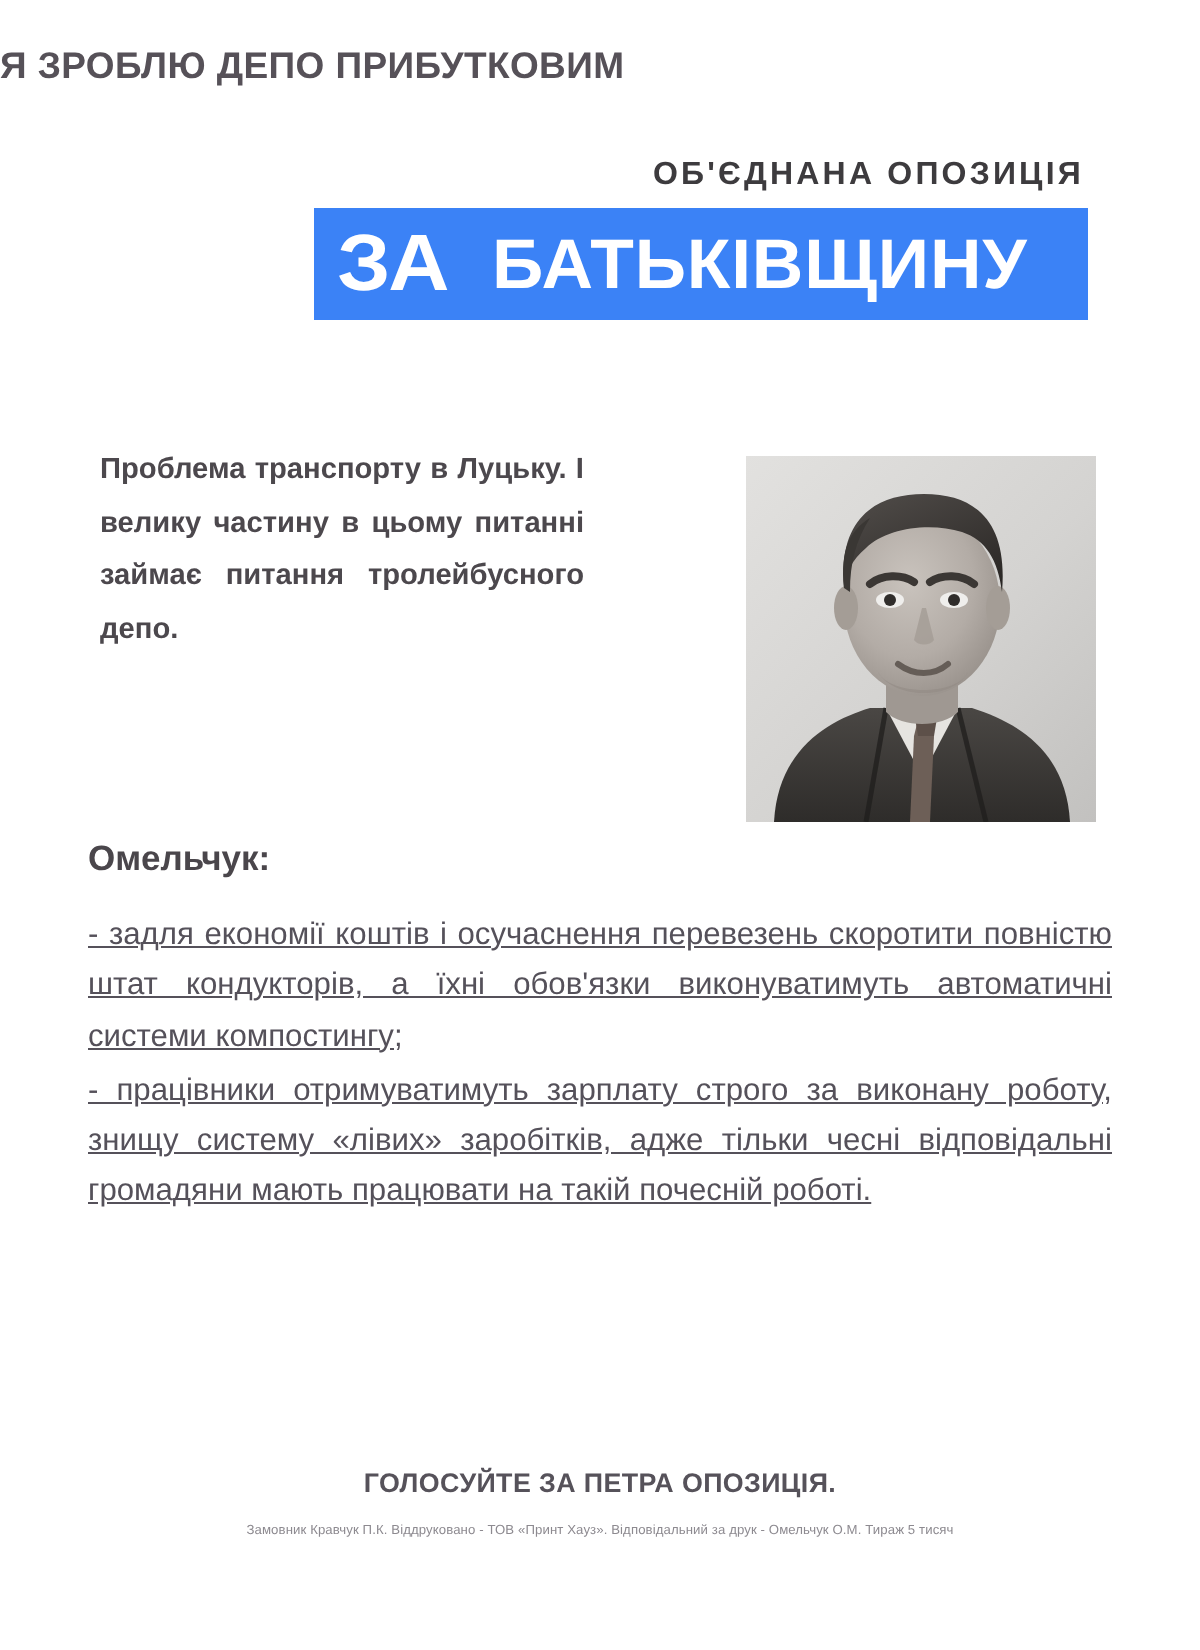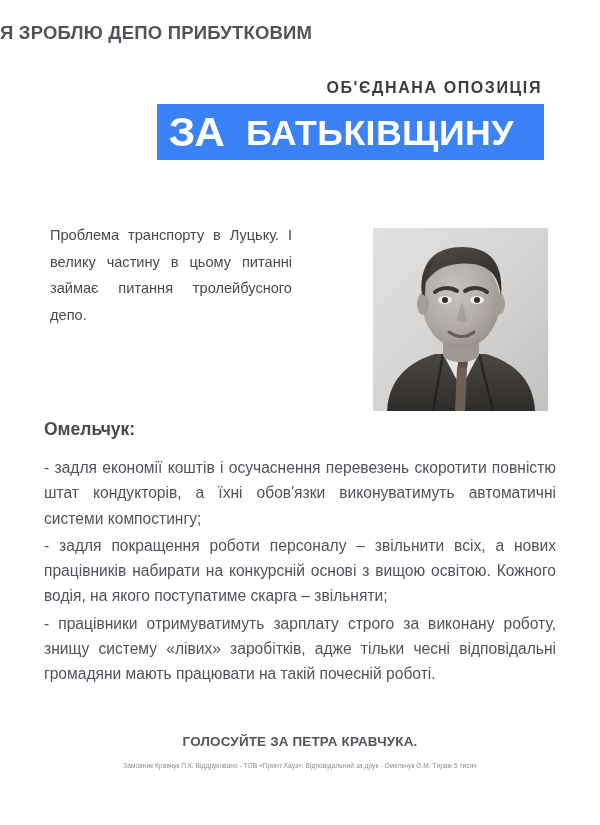--- a/index.html
+++ b/index.html
@@ -84,21 +84,21 @@
   .intro-text {
     position: absolute;
     left: 50px;
     top: 222px;
     width: 242px;
     font-size: 14.6px;
     line-height: 1.82;
     color: #4c484d;
     text-align: justify;
     text-align-last: left;
-    font-weight: 400;
+    font-weight: 700;
   }
 
   .portrait {
     position: absolute;
     left: 373px;
     top: 228px;
     width: 175px;
     height: 183px;
     overflow: hidden;
     background: #d8d8d6;
@@ -124,20 +124,21 @@
     top: 455px;
     width: 512px;
   }
   .body-para {
     font-size: 15.6px;
     line-height: 1.62;
     color: #55515a;
     text-align: justify;
     text-align-last: left;
     margin: 0 0 2px 0;
+    text-decoration: underline;
   }
 
   .cta {
     position: absolute;
     left: 0;
     top: 734px;
     width: 600px;
     text-align: center;
     font-size: 13.4px;
     font-weight: bold;
@@ -232,21 +233,20 @@
       <path d="M76 104 C84 110 94 110 101 104" stroke="#655d57" stroke-width="3" fill="none" stroke-linecap="round"></path>
 
       <path d="M66 108 C74 122 104 122 111 108 C106 120 72 120 66 108 Z" fill="#8f8882" opacity="0.5"></path>
     </svg>
   </div>
 
   <div class="section-title">Омельчук:</div>
 
   <div class="body-block">
     <p class="body-para">- задля економії коштів і осучаснення перевезень скоротити повністю штат кондукторів, а їхні обов'язки виконуватимуть автоматичні системи компостингу;</p>
-    <p class="body-para">- задля покращення роботи персоналу – звільнити всіх, а нових працівників набирати на конкурсній основі з вищою освітою. Кожного водія, на якого поступатиме скарга – звільняти;</p>
     <p class="body-para">- працівники отримуватимуть зарплату строго за виконану роботу, знищу систему «лівих» заробітків, адже тільки чесні відповідальні громадяни мають працювати на такій почесній роботі.</p>
   </div>
 
-  <div class="cta">ГОЛОСУЙТЕ ЗА ПЕТРА КРАВЧУКА.</div>
+  <div class="cta">ГОЛОСУЙТЕ ЗА ПЕТРА ОПОЗИЦІЯ.</div>
 
   <div class="imprint">Замовник Кравчук П.К. Віддруковано - ТОВ «Принт Хауз». Відповідальний за друк - Омельчук О.М. Тираж 5 тисяч</div>
 
 </div>
 
 </body></html>

